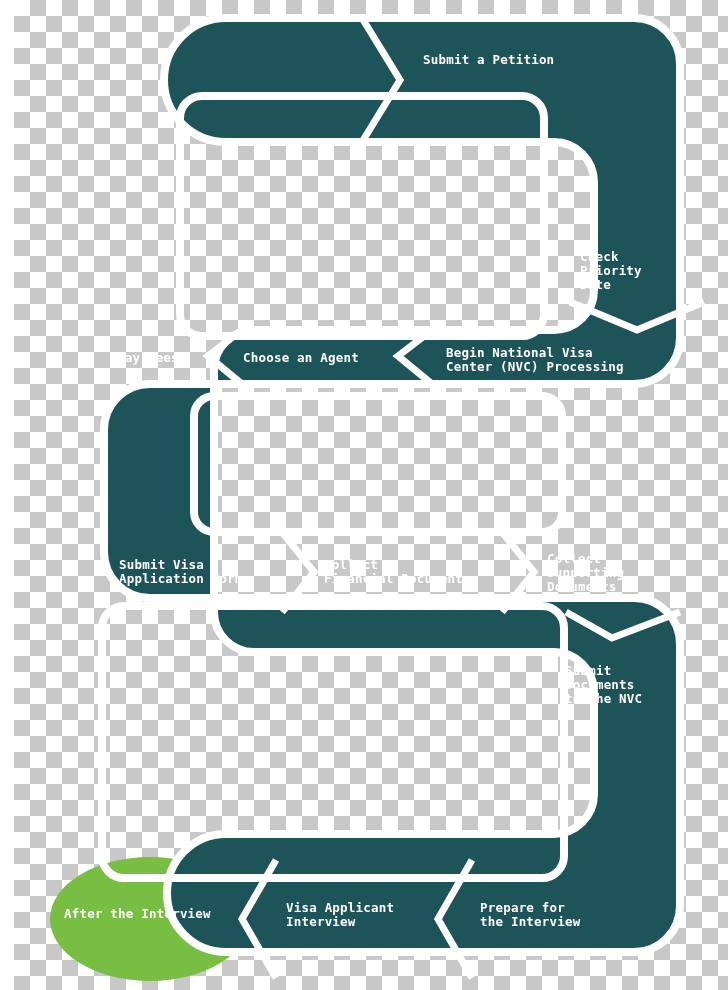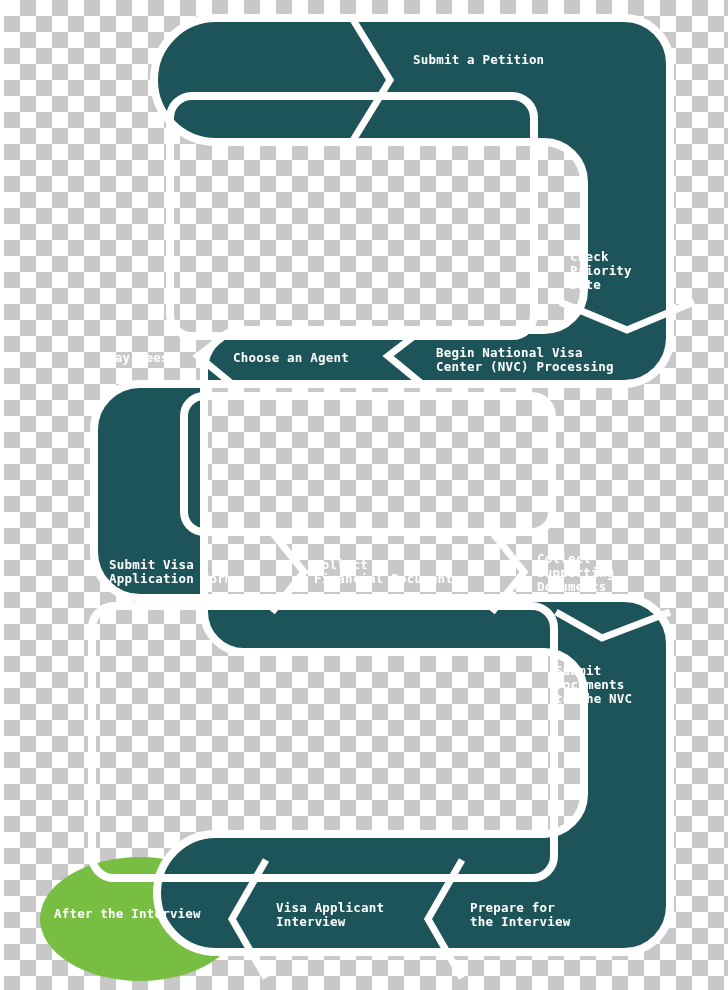--- a/index.html
+++ b/index.html
@@ -9,21 +9,21 @@
   }
   body {
     width: 728px;
     height: 990px;
     font-family: "DejaVu Sans Mono", "Liberation Mono", monospace;
     position: relative;
     overflow: hidden;
   }
   #canvas-root {
     position: absolute;
-    left: 4px; top: 0;
+    left: 14px; top: 0;
     width: 640px;
     height: 990px;
   }
   
   #checker {
     position: absolute;
     left: 0; top: 0;
     width: 728px; height: 990px;
     background-color: #ffffff;
     background-image:

